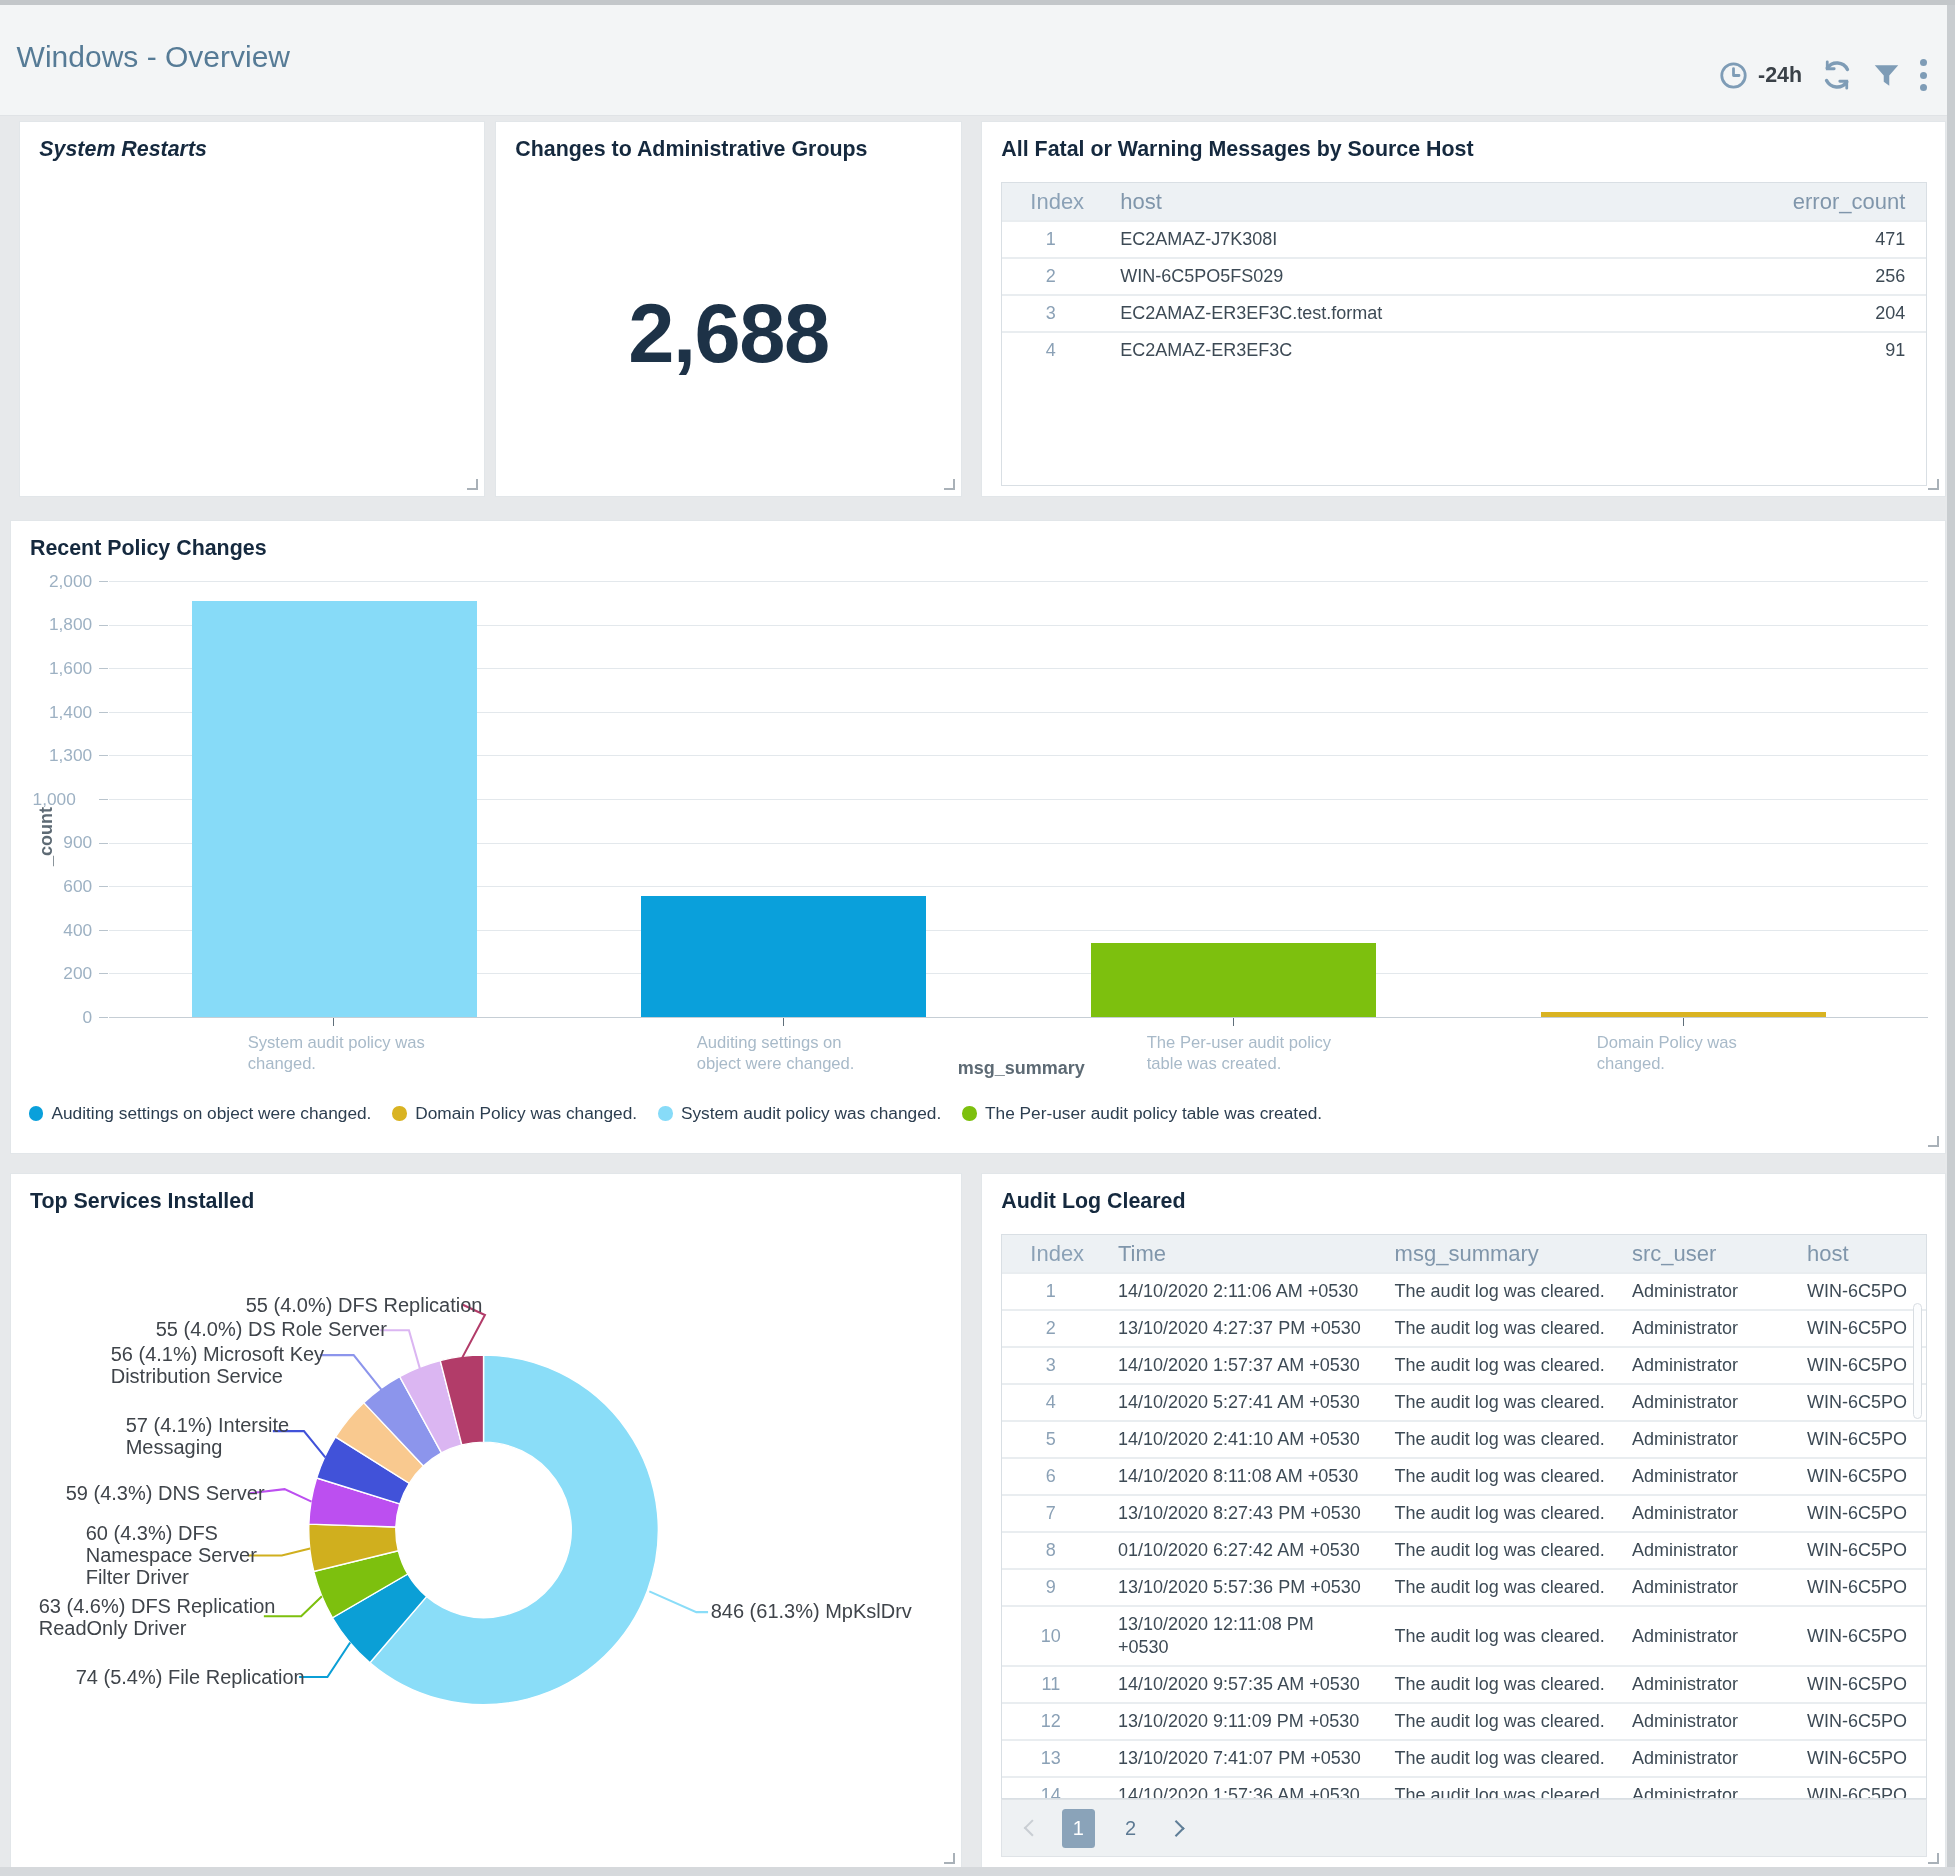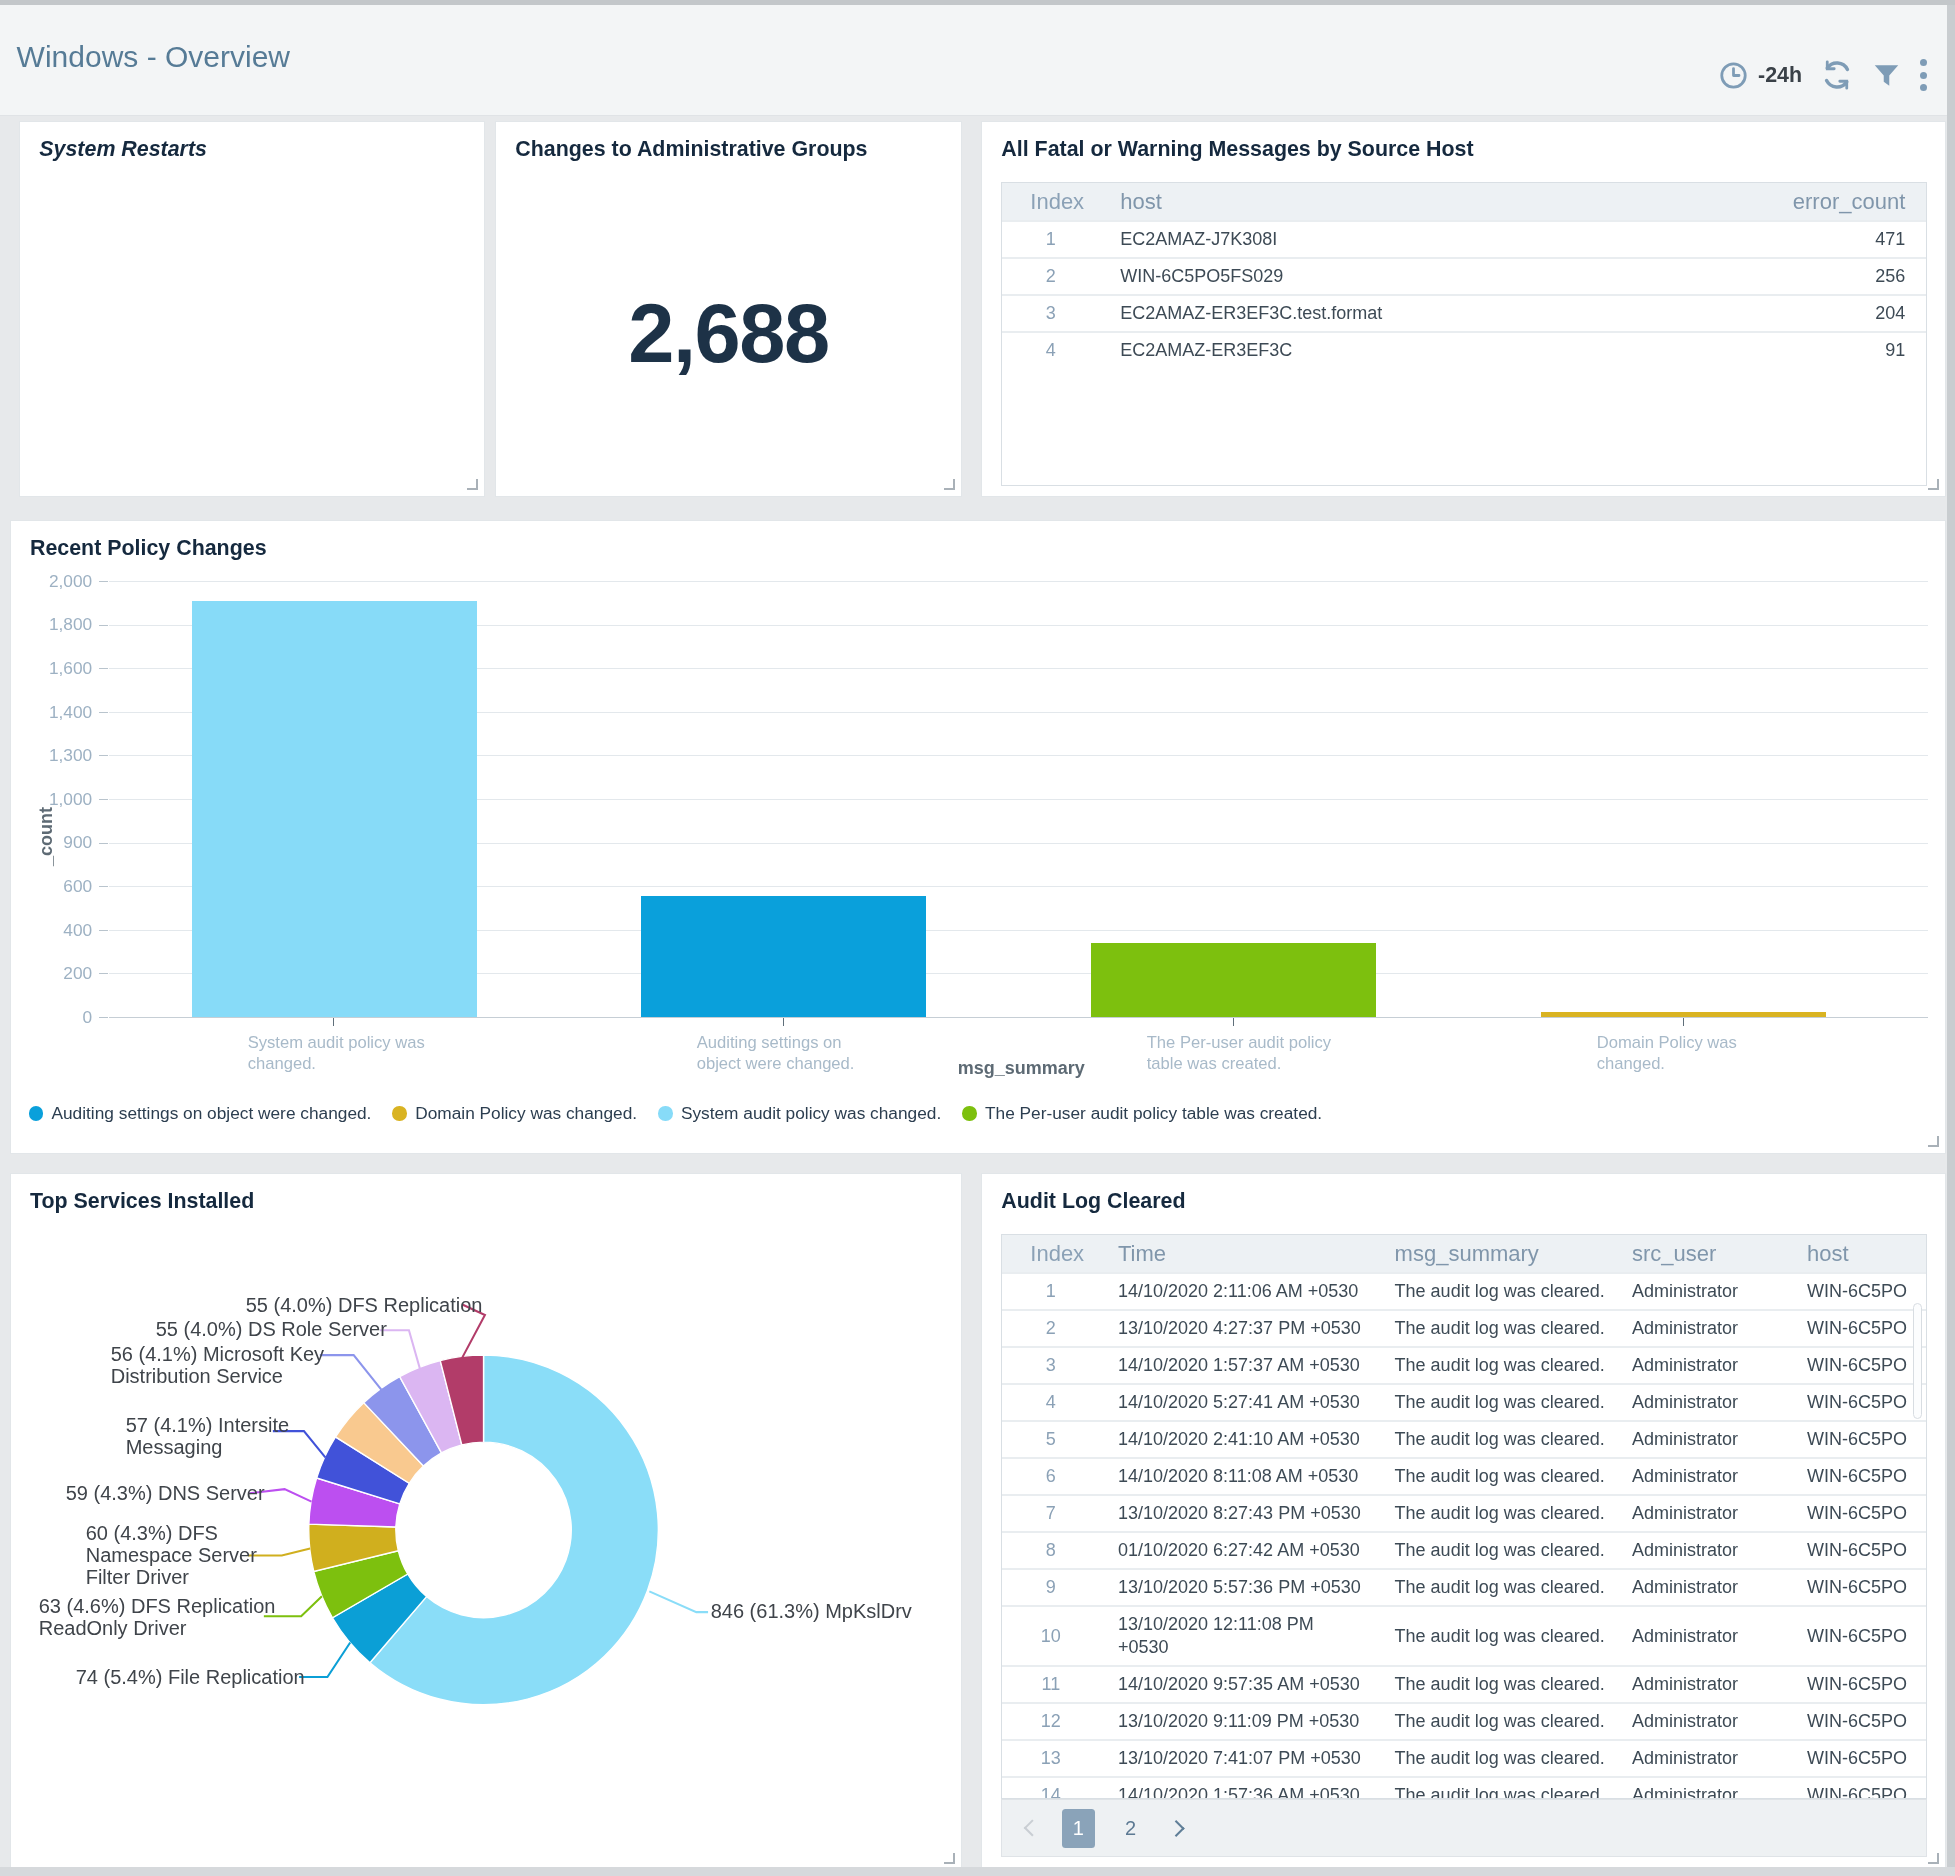--- a/index.html
+++ b/index.html
@@ -184,21 +184,21 @@
         <div class="ytick-dash" style="left: 88px; top: 409px;"></div>
         <div class="ytick-label" style="left: 5.5px; top: 399px;">400</div>
         <div class="gridline" style="left: 98px; top: 365px; width: 1819px;"></div>
         <div class="ytick-dash" style="left: 88px; top: 365px;"></div>
         <div class="ytick-label" style="left: 5.5px; top: 355px;">600</div>
         <div class="gridline" style="left: 98px; top: 322px; width: 1819px;"></div>
         <div class="ytick-dash" style="left: 88px; top: 322px;"></div>
         <div class="ytick-label" style="left: 5.5px; top: 311px;">900</div>
         <div class="gridline" style="left: 98px; top: 278px; width: 1819px;"></div>
         <div class="ytick-dash" style="left: 88px; top: 278px;"></div>
-        <div class="ytick-label" style="left: 5.5px; top: 268px;">1,000</div>
+        <div class="ytick-label" style="left: 5.5px; top: 268px; text-align: center;">1,000</div>
         <div class="gridline" style="left: 98px; top: 234px; width: 1819px;"></div>
         <div class="ytick-dash" style="left: 88px; top: 234px;"></div>
         <div class="ytick-label" style="left: 5.5px; top: 224px;">1,300</div>
         <div class="gridline" style="left: 98px; top: 191px; width: 1819px;"></div>
         <div class="ytick-dash" style="left: 88px; top: 191px;"></div>
         <div class="ytick-label" style="left: 5.5px; top: 181px;">1,400</div>
         <div class="gridline" style="left: 98px; top: 147px; width: 1819px;"></div>
         <div class="ytick-dash" style="left: 88px; top: 147px;"></div>
         <div class="ytick-label" style="left: 5.5px; top: 137px;">1,600</div>
         <div class="gridline" style="left: 98px; top: 104px; width: 1819px;"></div>

